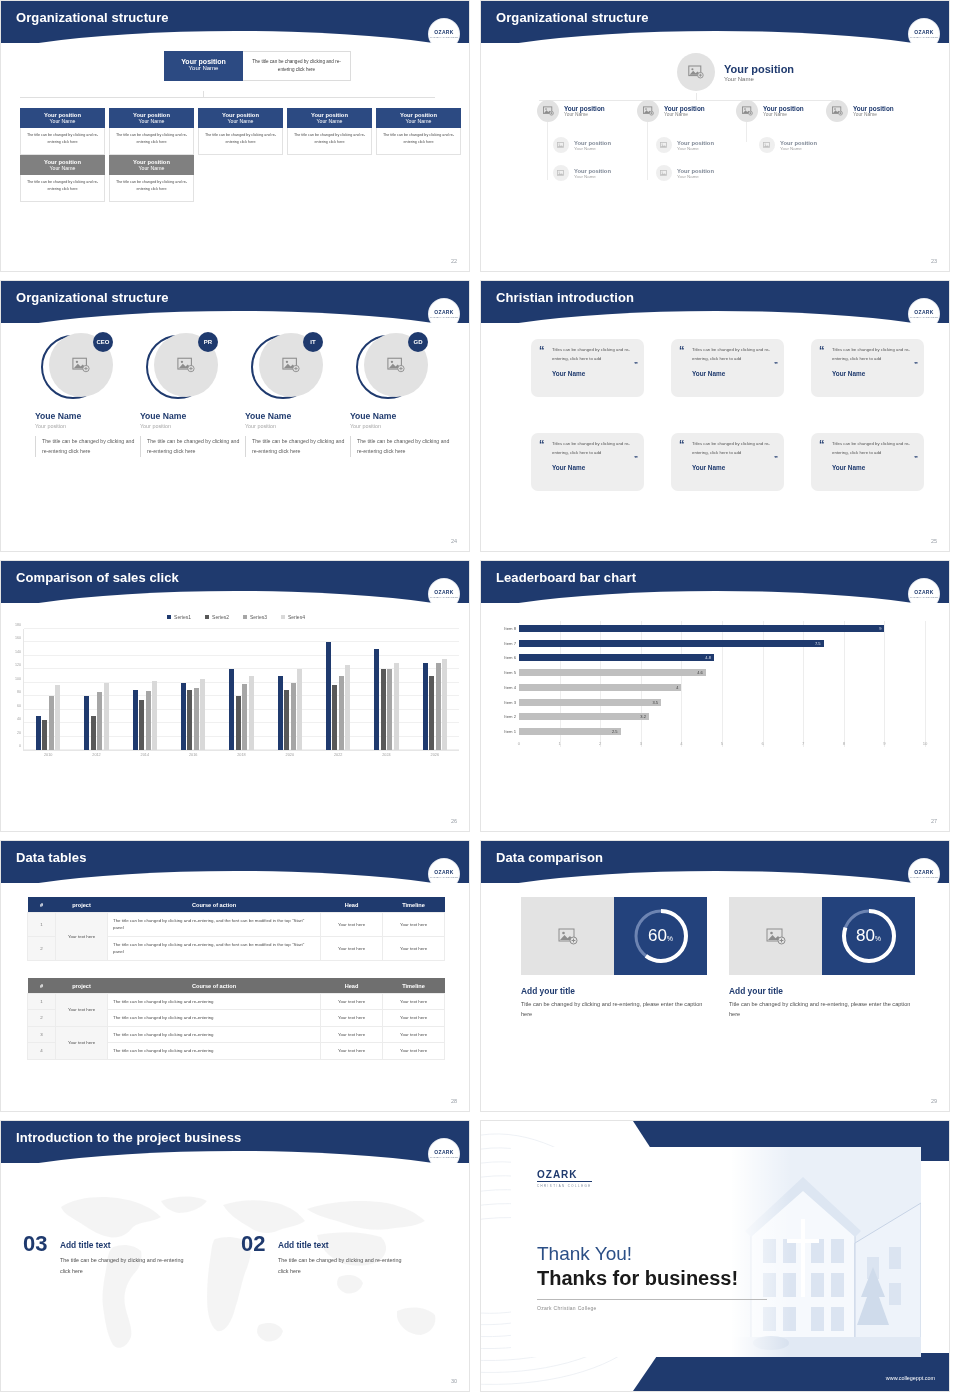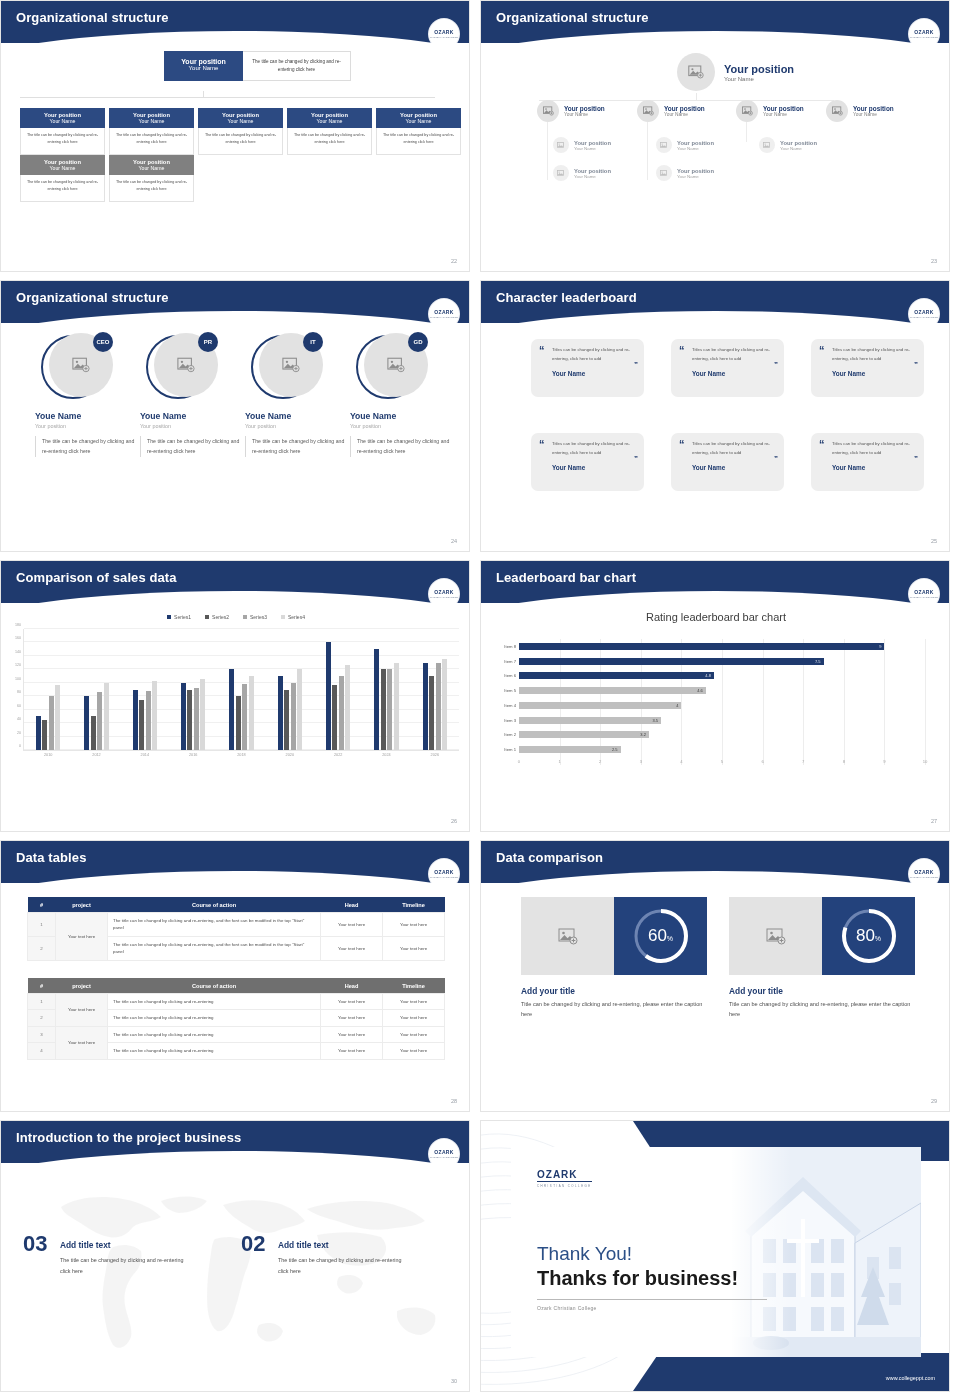--- a/index.html
+++ b/index.html
@@ -606,21 +606,21 @@
         <div class="s3-name">Youe Name</div>
         <div class="s3-pos">Your position</div>
         <div class="s3-desc">The title can be changed by clicking and re-entering click here</div>
       </div>
     </div>
     <div class="pgnum">24</div>
   </div>
 
   <div class="slide">
     <div class="band"></div>
-    <div class="band-title">Character leaderboard</div>
+    <div class="band-title">Christian introduction</div>
     <div class="badge">
       <div class="bl1">OZARK</div>
       <div class="bl2">CHRISTIAN COLLEGE</div>
     </div>
     <div class="body-area">
 
       <div class="s4-av" style="left:37px; top:48px">
           <svg width="13" height="13" viewBox="0 0 24 24">
             <circle cx="12" cy="8.5" r="3.6" fill="#ffffff"></circle>
             <path d="M4.5 21c0-4.3 3.4-7 7.5-7s7.5 2.7 7.5 7z" fill="#ffffff"></path>
@@ -696,21 +696,21 @@
         <span class="s4-quote-c">”</span>
         <div class="s4-txt">Titles can be changed by clicking and re-entering, click here to add</div>
         <div class="s4-nm">Your Name</div>
       </div>
     </div>
     <div class="pgnum">25</div>
   </div>
 
   <div class="slide">
     <div class="band"></div>
-    <div class="band-title">Comparison of sales data</div>
+    <div class="band-title">Comparison of sales click</div>
     <div class="badge">
       <div class="bl1">OZARK</div>
       <div class="bl2">CHRISTIAN COLLEGE</div>
     </div>
     <div class="body-area">
       <div class="legend" id="salesLegend">
           <div class="li">
             <span class="sw" style="background:#1f3a6e"></span>
             <span>Series1</span>
           </div>
@@ -821,21 +821,20 @@
   </div>
 
   <div class="slide">
     <div class="band"></div>
     <div class="band-title">Leaderboard bar chart</div>
     <div class="badge">
       <div class="bl1">OZARK</div>
       <div class="bl2">CHRISTIAN COLLEGE</div>
     </div>
     <div class="body-area">
-      <div class="chart-title">Rating leaderboard bar chart</div>
       <div class="hplot" id="lbPlot">
           <div class="hgrid" style="left: 10%;"></div>
           <div class="hgrid" style="left: 20%;"></div>
           <div class="hgrid" style="left: 30%;"></div>
           <div class="hgrid" style="left: 40%;"></div>
           <div class="hgrid" style="left: 50%;"></div>
           <div class="hgrid" style="left: 60%;"></div>
           <div class="hgrid" style="left: 70%;"></div>
           <div class="hgrid" style="left: 80%;"></div>
           <div class="hgrid" style="left: 90%;"></div>

